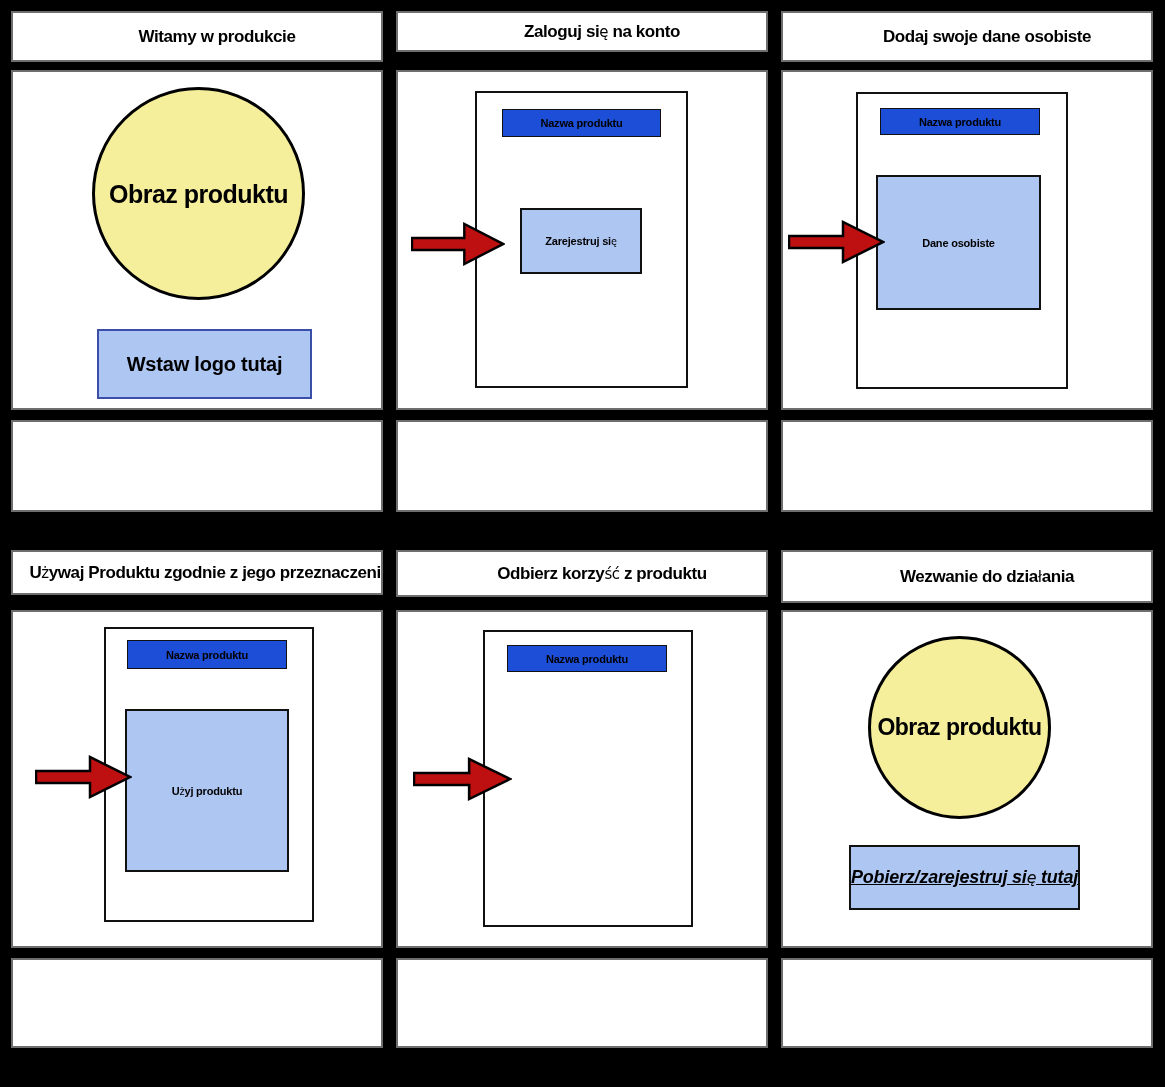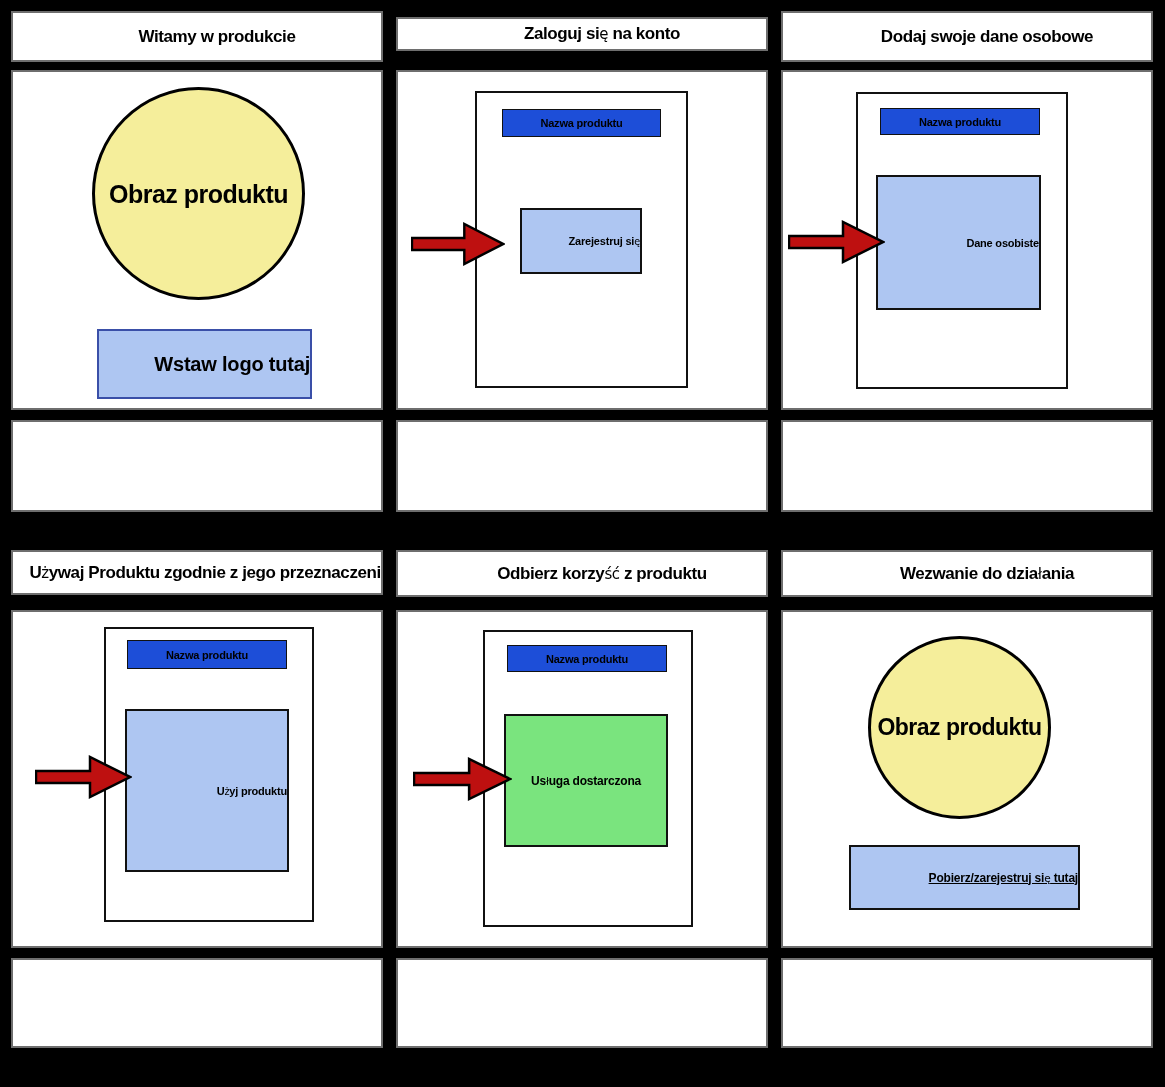--- a/index.html
+++ b/index.html
@@ -24,24 +24,24 @@
     position:absolute;box-sizing:border-box;
     display:flex;align-items:center;justify-content:center;
     text-align:center;font-weight:700;letter-spacing:-0.2px;
   }
   .circle{
     border-radius:50%;background:#F5EE9B;border:3px solid #000;
     line-height:1.12;letter-spacing:-0.5px;
   }
   .screen{background:#fff;border:2px solid #111;}
   .ybox{background:#1d4ed8;border:1.5px solid #111;font-size:11px;}
-  .bluebox{background:#AEC6F2;border:2px solid #111;font-size:11px;justify-content:flex-end;}
+  .bluebox{background:#AEC6F2;border:2px solid #111;font-size:11px;}
   .blueborder{border:2px solid #3A4FA8;font-size:20px;}
   .greenbox{background:#7AE47E;border:2px solid #111;font-size:12px;}
-  .ctabox{font-size:12px;}
+  .ctabox{font-size:18px;font-style:italic;}
   .ctabox span{text-decoration:underline;}
   .arrow{position:absolute;}
   .arrow svg{display:block;width:100%;height:100%;}
   .fb{font-family:"DejaVu Sans",sans-serif;font-weight:400;font-size:0.88em;}
 </style>
 </head>
 <body>
 
 <div class="cell title-cell" style="left:11px;top:11px;width:372px;height:51px">
   <span>Witamy w produkcie</span>
@@ -49,41 +49,41 @@
 <div class="cell content-cell" style="left:11px;top:70px;width:372px;height:340px">
   <div class="shape circle" style="left:79px;top:15px;width:213px;height:213px;font-size:25px">
     <span>Obraz produktu</span>
   </div>
   <div class="shape bluebox blueborder" style="left:84px;top:257px;width:215px;height:70px">
     <span>Wstaw logo tutaj</span>
   </div>
 </div>
 <div class="cell desc-cell" style="left:11px;top:420px;width:372px;height:92px"></div>
 
-<div class="cell title-cell" style="left:396px;top:17px;width:372px;height:34px">
+<div class="cell title-cell" style="left:396px;top:11px;width:372px;height:41px">
   <span>Zaloguj si<span class="fb">ę</span> na konto</span>
 </div>
 <div class="cell content-cell" style="left:396px;top:70px;width:372px;height:340px">
   <div class="shape screen" style="left:77px;top:19px;width:213px;height:297px"></div>
   <div class="shape ybox" style="left:104px;top:37px;width:159px;height:28px">
     <span>Nazwa produktu</span>
   </div>
   <div class="shape bluebox" style="left:122px;top:136px;width:122px;height:66px">
     <span>Zarejestruj si<span class="fb">ę</span></span>
   </div>
   <div class="arrow" style="left:13px;top:150px;width:94px;height:44px">
     <svg viewBox="0 0 97 44" preserveAspectRatio="none">
       <path d="M1,16 L55,16 L55,2 L95,22 L55,42 L55,28 L1,28 Z" fill="#BE1010" stroke="#000" stroke-width="2.5"></path>
     </svg>
   </div>
 </div>
 <div class="cell desc-cell" style="left:396px;top:420px;width:372px;height:92px"></div>
 
 <div class="cell title-cell" style="left:781px;top:11px;width:372px;height:51px">
-  <span>Dodaj swoje dane osobowe</span>
+  <span>Dodaj swoje dane osobiste</span>
 </div>
 <div class="cell content-cell" style="left:781px;top:70px;width:372px;height:340px">
   <div class="shape screen" style="left:73px;top:20px;width:212px;height:297px"></div>
   <div class="shape ybox" style="left:97px;top:36px;width:160px;height:27px">
     <span>Nazwa produktu</span>
   </div>
   <div class="shape bluebox" style="left:93px;top:103px;width:165px;height:135px">
     <span>Dane osobiste</span>
   </div>
   <div class="arrow" style="left:5px;top:148px;width:97px;height:44px">
@@ -114,32 +114,29 @@
 <div class="cell desc-cell" style="left:11px;top:958px;width:372px;height:90px"></div>
 
 <div class="cell title-cell" style="left:396px;top:550px;width:372px;height:47px">
   <span>Odbierz korzy<span class="fb">ś</span><span class="fb">ć</span> z produktu</span>
 </div>
 <div class="cell content-cell" style="left:396px;top:610px;width:372px;height:338px">
   <div class="shape screen" style="left:85px;top:18px;width:210px;height:297px"></div>
   <div class="shape ybox" style="left:109px;top:33px;width:160px;height:27px">
     <span>Nazwa produktu</span>
   </div>
-  <div class="shape greenbox" style="left:106px;top:102px;width:164px;height:133px">
-    <span>Us<span class="fb">ł</span>uga dostarczona</span>
-  </div>
   <div class="arrow" style="left:15px;top:145px;width:99px;height:44px">
     <svg viewBox="0 0 97 44" preserveAspectRatio="none">
       <path d="M1,16 L55,16 L55,2 L95,22 L55,42 L55,28 L1,28 Z" fill="#BE1010" stroke="#000" stroke-width="2.5"></path>
     </svg>
   </div>
 </div>
 <div class="cell desc-cell" style="left:396px;top:958px;width:372px;height:90px"></div>
 
-<div class="cell title-cell" style="left:781px;top:550px;width:372px;height:47px">
+<div class="cell title-cell" style="left:781px;top:550px;width:372px;height:53px">
   <span>Wezwanie do dzia<span class="fb">ł</span>ania</span>
 </div>
 <div class="cell content-cell" style="left:781px;top:610px;width:372px;height:338px">
   <div class="shape circle" style="left:85px;top:24px;width:183px;height:183px;font-size:23px">
     <span>Obraz produktu</span>
   </div>
   <div class="shape bluebox ctabox" style="left:66px;top:233px;width:231px;height:65px">
     <span>Pobierz/zarejestruj si<span class="fb">ę</span> tutaj</span>
   </div>
 </div>

